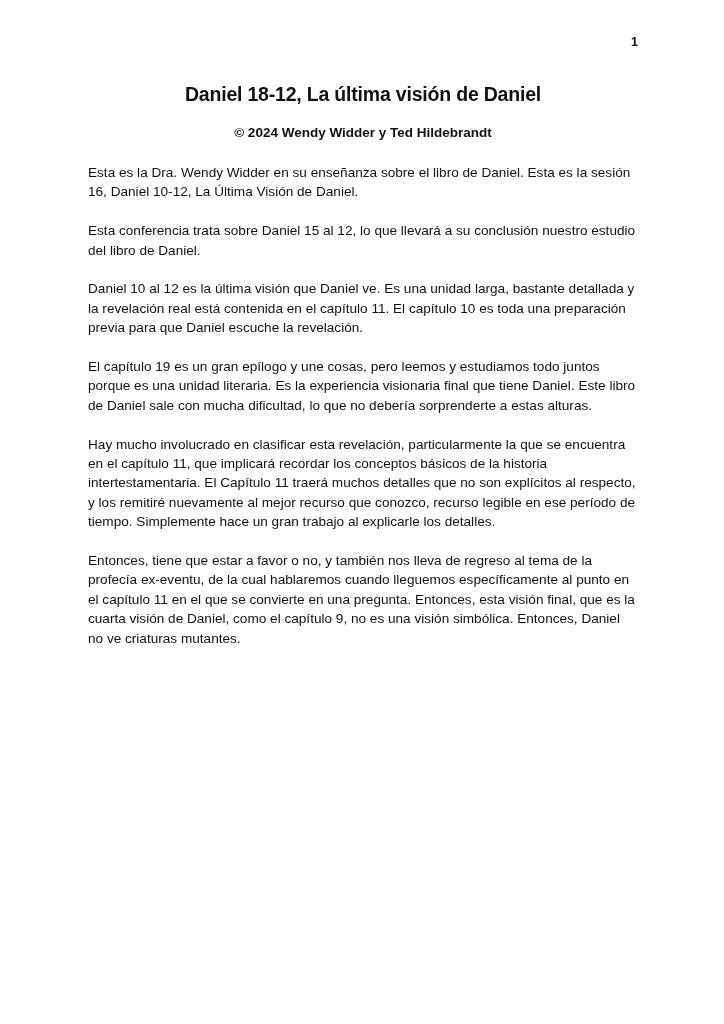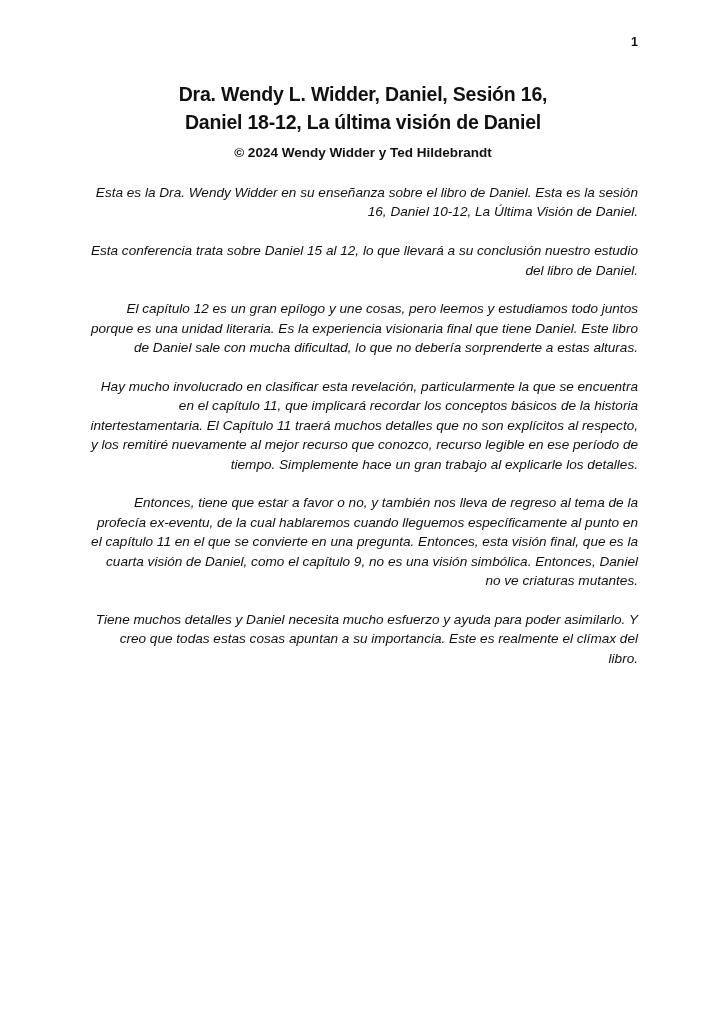--- a/index.html
+++ b/index.html
@@ -29,49 +29,47 @@
     margin-top: 30px;
     text-align: center;
   }
   .title-line {
     font-size: 19.5px;
     font-weight: bold;
     line-height: 28px;
     letter-spacing: -0.2px;
   }
   .copyright-line {
-    margin-top: 8px;
+    margin-top: 16px;
     font-size: 13.5px;
     font-weight: bold;
     line-height: 18px;
   }
   .doc-body {
     margin-top: 21px;
     font-size: 13.6px;
     line-height: 19.4px;
   }
   .doc-body p {
     margin: 0 0 19.4px 0;
-    text-align: right;
-    font-style: italic;
+    text-align: left;
   }
 </style>
 </head>
 <body>
 
 <div class="page">
   <div class="page-number">1</div>
 
   <div class="title-block">
-    <div class="title-line">Dra. Wendy L. Widder, Daniel, Sesión 16,</div>
     <div class="title-line">Daniel 18-12, La última visión de Daniel</div>
     <div class="copyright-line">© 2024 Wendy Widder y Ted Hildebrandt</div>
   </div>
 
   <div class="doc-body">
     <p>Esta es la Dra. Wendy Widder en su enseñanza sobre el libro de Daniel. Esta es la sesión 16, Daniel 10-12, La Última Visión de Daniel.</p>
     <p>Esta conferencia trata sobre Daniel 15 al 12, lo que llevará a su conclusión nuestro estudio del libro de Daniel.</p>
-    <p>El capítulo 12 es un gran epílogo y une cosas, pero leemos y estudiamos todo juntos porque es una unidad literaria. Es la experiencia visionaria final que tiene Daniel. Este libro de Daniel sale con mucha dificultad, lo que no debería sorprenderte a estas alturas.</p>
+    <p>Daniel 10 al 12 es la última visión que Daniel ve. Es una unidad larga, bastante detallada y la revelación real está contenida en el capítulo 11. El capítulo 10 es toda una preparación previa para que Daniel escuche la revelación.</p>
+    <p>El capítulo 19 es un gran epílogo y une cosas, pero leemos y estudiamos todo juntos porque es una unidad literaria. Es la experiencia visionaria final que tiene Daniel. Este libro de Daniel sale con mucha dificultad, lo que no debería sorprenderte a estas alturas.</p>
     <p>Hay mucho involucrado en clasificar esta revelación, particularmente la que se encuentra en el capítulo 11, que implicará recordar los conceptos básicos de la historia intertestamentaria. El Capítulo 11 traerá muchos detalles que no son explícitos al respecto, y los remitiré nuevamente al mejor recurso que conozco, recurso legible en ese período de tiempo. Simplemente hace un gran trabajo al explicarle los detalles.</p>
     <p>Entonces, tiene que estar a favor o no, y también nos lleva de regreso al tema de la profecía ex-eventu, de la cual hablaremos cuando lleguemos específicamente al punto en el capítulo 11 en el que se convierte en una pregunta. Entonces, esta visión final, que es la cuarta visión de Daniel, como el capítulo 9, no es una visión simbólica. Entonces, Daniel no ve criaturas mutantes.</p>
-    <p>Tiene muchos detalles y Daniel necesita mucho esfuerzo y ayuda para poder asimilarlo. Y creo que todas estas cosas apuntan a su importancia. Este es realmente el clímax del libro.</p>
   </div>
 </div>
 
 </body></html>

